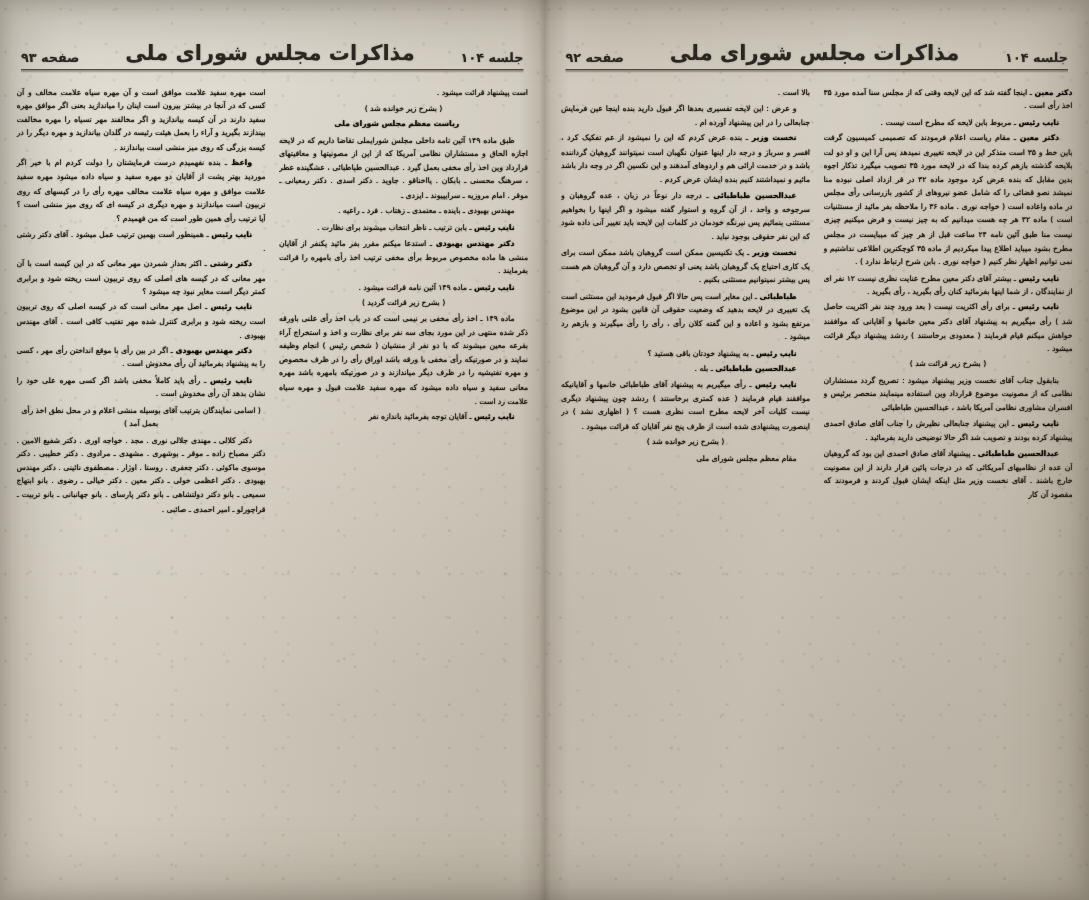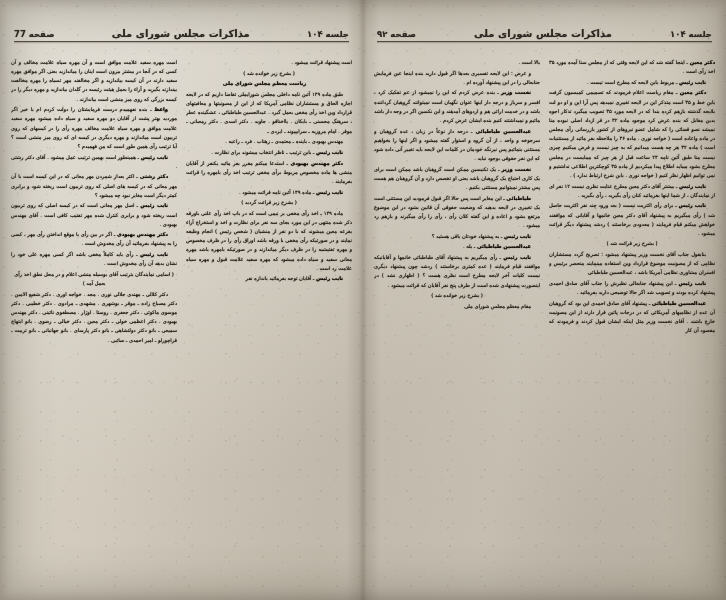--- a/index.html
+++ b/index.html
@@ -45,21 +45,21 @@
   #leaf-left{left:0;}     
 
   .hdr{
     position:absolute;top:28px;left:14px;right:14px;height:22px;
   }
   .hdr .row{
     display:flex;align-items:flex-end;justify-content:space-between;
     font-size:8.5px;font-weight:bold;color:#2a2621;letter-spacing:.2px;
     text-shadow:0 0 1px rgba(60,50,38,.55);
   }
-  .hdr .ctr{font-size:10px;font-weight:bold;}
+  .hdr .ctr{font-size:14px;font-weight:bold;}
   .rule{
     margin-top:2px;height:0;border-top:1.6px solid #3a342b;opacity:.85;
     box-shadow:0 1.2px 0 rgba(58,52,43,.35);
   }
 
   .cols{
     position:absolute;top:58px;bottom:10px;left:11px;right:11px;
     display:flex;flex-direction:row;gap:9px;
   }
   .col{
@@ -116,21 +116,21 @@
           <p>مقام معظم مجلس شورای ملی</p>
         </div>
     </div>
   </div>
 
   <div class="leaf" id="leaf-left">
     <div class="hdr">
       <div class="row">
         <span>جلسه ۱۰۴</span>
         <span class="ctr">مذاکرات مجلس شورای ملی</span>
-        <span>صفحه 77</span>
+        <span>صفحه ۹۳</span>
       </div>
       <div class="rule"></div>
     </div>
     <div class="cols">
       <div class="col" id="lp-col-0">
           <p class="noind">است پیشنهاد قرائت میشود .</p>
           <p class="paren">( بشرح زیر خوانده شد )</p>
           <p class="head-ctr">ریاست معظم مجلس شورای ملی</p>
           <p>طبق ماده ۱۴۹ آئین نامه داخلی مجلس شورایملی تقاضا داریم که در لایحه اجازه الحاق و مستشاران نظامی آمریکا که از این از مصونیتها و معافیتهای قرارداد وین اخذ رأی مخفی بعمل گیرد . عبدالحسین طباطبائی ، عشگینده عطر ، سرهنگ محسنی ـ بابکان . یااخناقو . جاوید . دکتر اسدی . دکتر رمعبانی ـ موقر . امام مروزیه ـ سرایپیوند ـ ایزدی ـ</p>
           <p>مهندس بهبودی ـ باینده ـ معتمدی ـ زهتاب . فرد ـ راعیه .</p>

